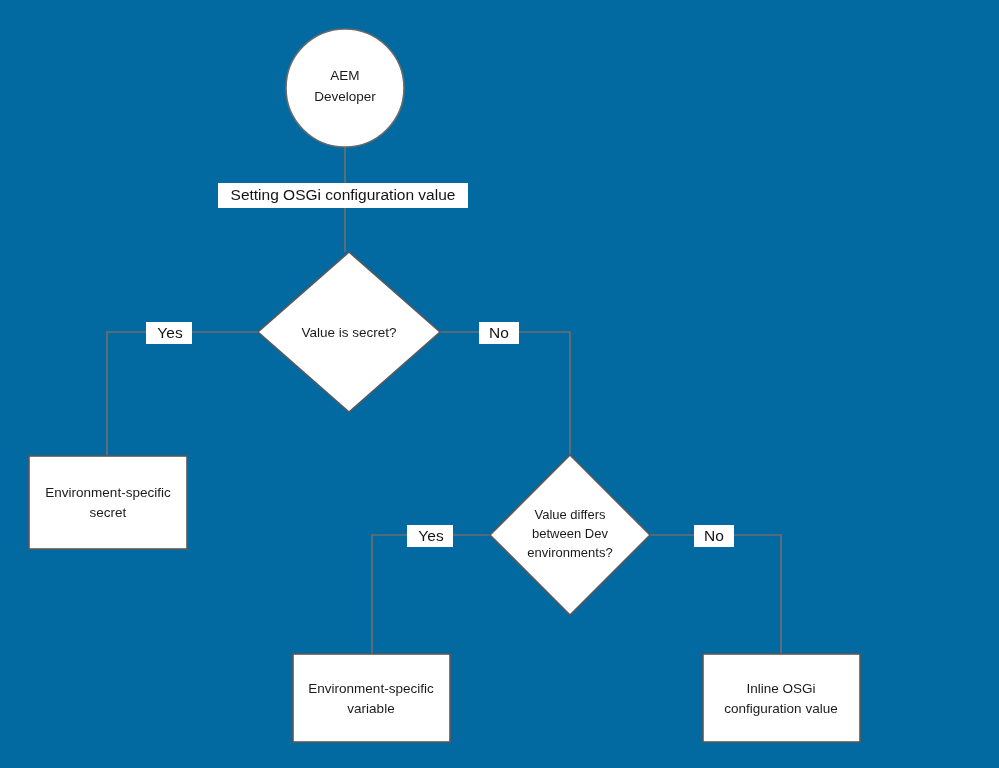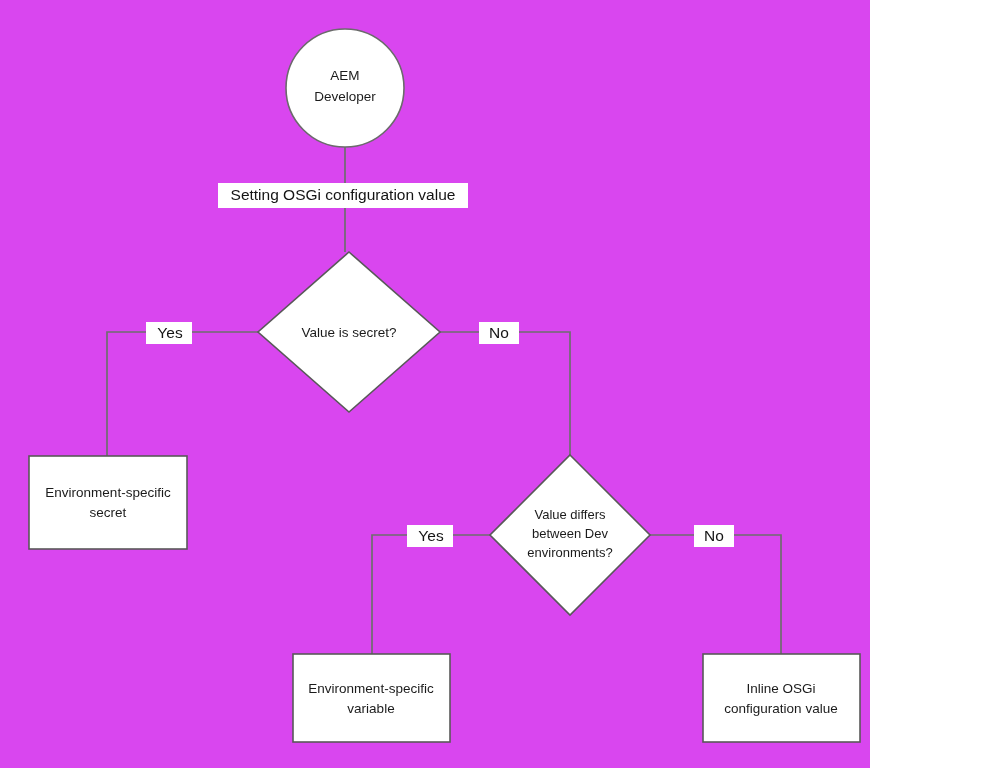--- a/index.html
+++ b/index.html
@@ -8,23 +8,23 @@
     background: #ffffff;
   }
   body {
     width: 999px;
     height: 768px;
     font-family: "Liberation Sans", sans-serif;
     overflow: hidden;
   }
   #flowchart-root {
     position: relative;
-    width: 870px;
+    width: 999px;
     height: 768px;
-    background: #d946ef;
+    background: #0369a1;
   }
   svg#flow-svg {
     display: block;
     width: 999px;
     height: 768px;
   }
   .node-shape {
     fill: #ffffff;
     stroke: #595959;
     stroke-width: 1.6;

